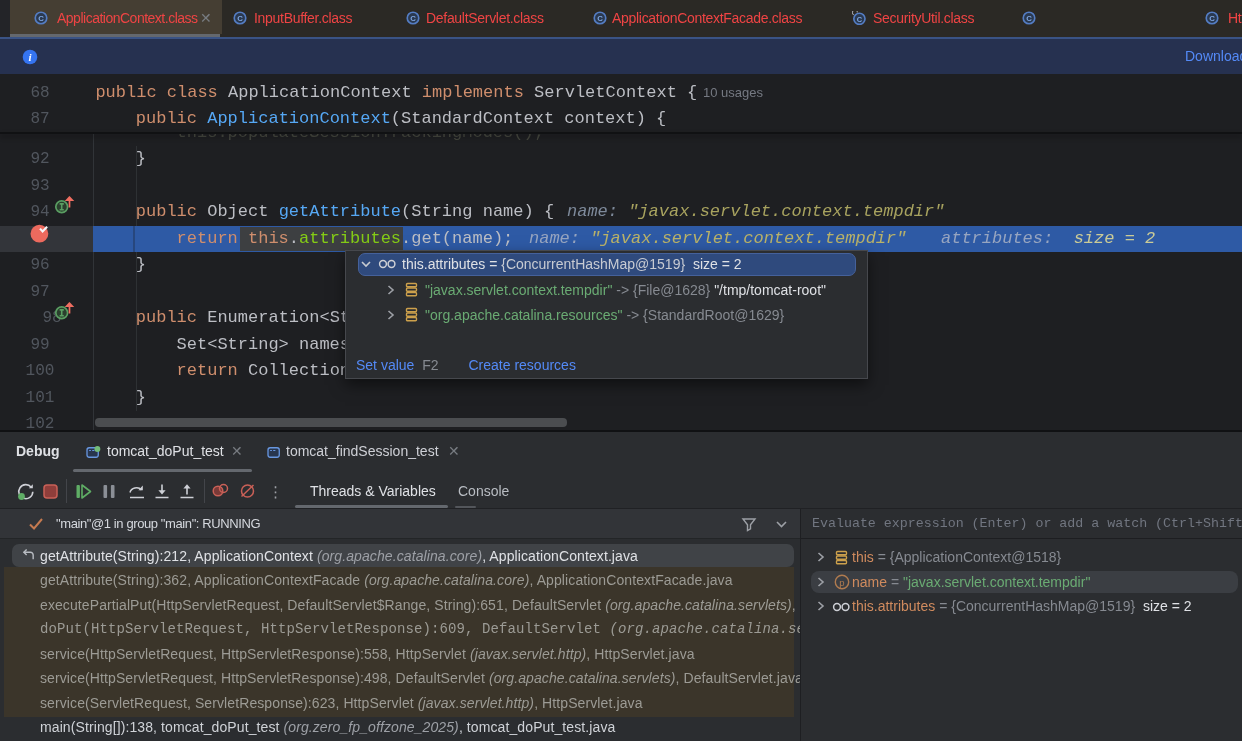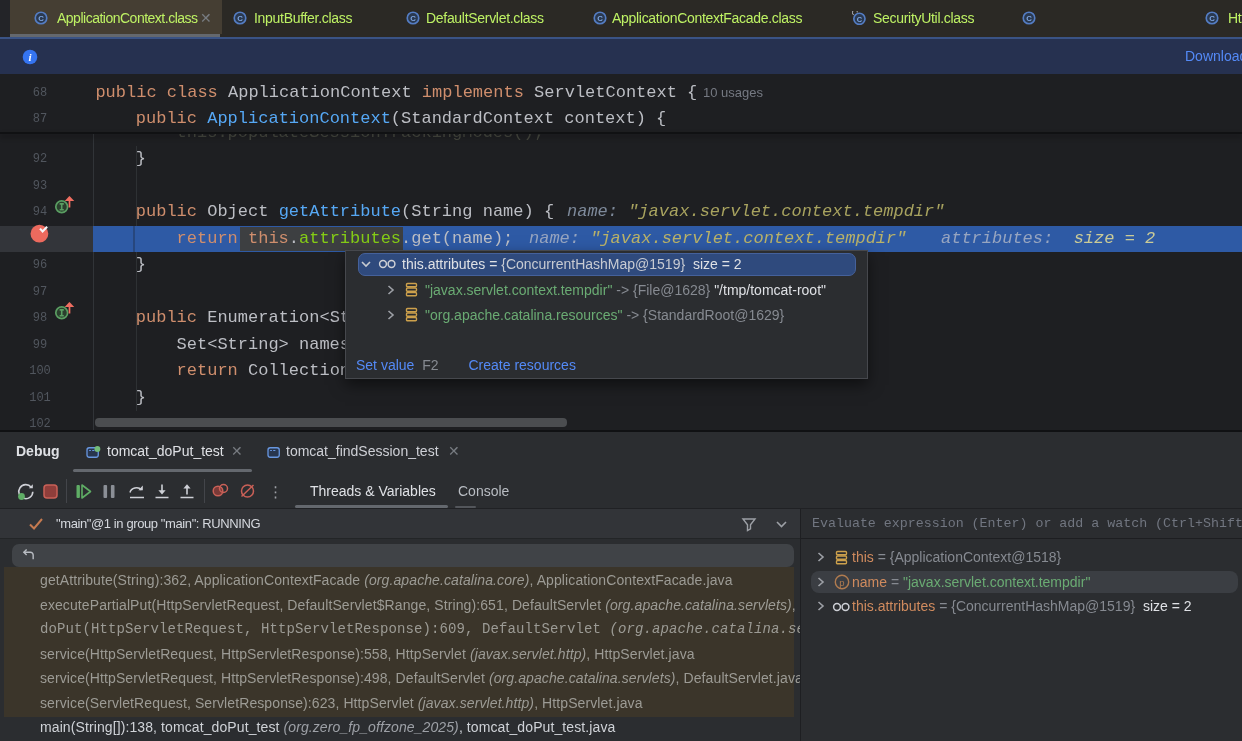--- a/index.html
+++ b/index.html
@@ -5,31 +5,31 @@
   html,body{margin:0;padding:0;width:1242px;height:741px;overflow:hidden;background:#1e1f22;}
   *{box-sizing:border-box;}
   .abs{position:absolute;}
   body{font-family:"Liberation Sans",sans-serif;position:relative;}
   .mono{font-family:"Liberation Mono",monospace;}
   
   #tabbar{left:0;top:0;width:1242px;height:37px;background:#2b2925;}
   #tabbar .edge{left:0;top:0;width:10px;height:37px;background:#232428;}
   #activetab{left:10px;top:0;width:212px;height:34px;background:#453e33;}
   #activetab-ul{left:10px;top:34px;width:210px;height:3px;background:#64686e;}
-  .tabtxt{font-size:14px;letter-spacing:-0.3px;color:#bef264;line-height:37px;white-space:nowrap;}
+  .tabtxt{font-size:14px;letter-spacing:-0.3px;color:#ef4444;line-height:37px;white-space:nowrap;}
   .cicon{width:14px;height:14px;top:10.5px;}
   .tabx{color:#787c82;font-size:14px;line-height:37px;}
   
   #banner{left:0;top:37px;width:1242px;height:37px;background:#263150;border-top:2px solid #3a5385;}
   #banner .txt{left:44px;top:0;line-height:34px;font-size:14px;color:#dfe1e5;}
   #banner .dl{left:1185px;top:0;line-height:34px;font-size:14px;color:#548af7;white-space:nowrap;}
   
   #editor{left:0;top:74px;width:1242px;height:357px;background:#1e1f22;overflow:hidden;}
   .gutsep{left:93px;top:0;width:1px;height:357px;background:#313438;}
-  .lnum{width:80px;text-align:center;font-family:"Liberation Mono",monospace;font-size:12px;color:#51565e;line-height:26.5px;}
+  .lnum{width:80px;text-align:center;font-family:"Liberation Mono",monospace;font-size:16px;color:#51565e;line-height:26.5px;}
   .cline{font-family:"Liberation Mono",monospace;font-size:17px;line-height:26.5px;white-space:pre;color:#bcbec4;}
   .kw{color:#cf8e6d;}
   .mth{color:#56a8f5;}
   .fld{color:#84cc16;}
   .hint{font-family:"Liberation Mono",monospace;font-style:italic;font-size:17px;line-height:26.5px;white-space:pre;}
   .hintlbl{color:#7e8a9b;}
   .hintstr{color:#a8a35f;}
   .usages{font-size:13px;color:#757982;}
   #bluebar{left:93px;top:151.5px;width:1149px;height:26.5px;background:#2e5aa5;}
   #bpgut{left:0;top:151.5px;width:93px;height:26.5px;background:#33353a;}
@@ -143,21 +143,21 @@
   <div class="abs cline" style="left:135.8px;top:125px;"><span class="kw">public</span> Object <span class="mth">getAttribute</span>(String name) {</div>
   <div class="abs hint" style="left:567px;top:125px;"><span class="hintlbl">name: </span><span class="hintstr">"javax.servlet.context.tempdir"</span></div>
 
   <div class="abs cline" style="left:176.6px;top:151.5px;"><span class="kw">return</span> <span class="kw">this</span>.<span class="fld">attributes</span>.get(name);</div>
   <div class="abs hint" style="left:529px;top:151.5px;"><span class="hintlbl" style="color:#97a5c0;">name: </span><span class="hintstr" style="color:#b9b269;">"javax.servlet.context.tempdir"</span></div>
   <div class="abs hint" style="left:941px;top:151.5px;"><span class="hintlbl" style="color:#97a5c0;">attributes:&nbsp; </span><span style="color:#cbcb97;">size = 2</span></div>
 
   <div class="abs lnum" style="left:0;top:178px;">96</div>
   <div class="abs cline" style="left:135.8px;top:178px;">}</div>
   <div class="abs lnum" style="left:0;top:204.5px;">97</div>
-  <div class="abs lnum" style="left:0;top:231px;">98</div>
+  <div class="abs lnum" style="left:12px;top:231px;">98</div>
   <div class="abs cline" style="left:135.8px;top:231px;"><span class="kw">public</span> Enumeration&lt;String&gt; <span class="mth">getAttributeNames</span>() {</div>
   <div class="abs lnum" style="left:0;top:257.5px;">99</div>
   <div class="abs cline" style="left:176.6px;top:257.5px;">Set&lt;String&gt; names = <span class="kw">new</span> HashSet(…);</div>
   <div class="abs lnum" style="left:0;top:284px;">100</div>
   <div class="abs cline" style="left:176.6px;top:284px;"><span class="kw">return</span> Collections.enumeration(names);</div>
   <div class="abs lnum" style="left:0;top:310.5px;">101</div>
   <div class="abs cline" style="left:135.8px;top:310.5px;">}</div>
   <div class="abs lnum" style="left:0;top:337px;">102</div>
 
   <svg class="abs" style="left:54px;top:121px;" width="24" height="20" viewBox="0 0 24 20">
@@ -310,20 +310,21 @@
   </div>
   <div class="abs" id="vertdiv"></div>
 
   <div class="abs" id="framesclip" style="left:0;top:107px;width:799.5px;height:202.5px;overflow:hidden;">
   <div class="abs" id="brownbg"></div>
   <div class="abs" id="fselect"></div>
   <svg class="abs" style="left:20.5px;top:9px;" width="15" height="14" viewBox="0 0 16 15">
         <path d="M13 12V7.5a3 3 0 0 0-3-3H3" fill="none" stroke="#b9bdc3" stroke-width="1.5"></path>
         <path d="M6 1.5L3 4.5l3 3" fill="none" stroke="#b9bdc3" stroke-width="1.5"></path>
       </svg>
+  <div class="abs frow" style="left:40px;top:5px;color:#dfe1e5;">getAttribute(String):212, ApplicationContext <span class="fitalic" style="color:#9da0a6;">(org.apache.catalina.core)</span>, ApplicationContext.java</div>
   <div class="abs frow fgray" style="left:40px;top:29.5px;">getAttribute(String):362, ApplicationContextFacade <span class="fitalic">(org.apache.catalina.core)</span>, ApplicationContextFacade.java</div>
   <div class="abs frow fgray" style="left:40px;top:54px;">executePartialPut(HttpServletRequest, DefaultServlet$Range, String):651, DefaultServlet <span class="fitalic">(org.apache.catalina.servlets)</span>, D</div>
   <div class="abs frow fgray" style="left:40px;top:78.5px;font-family:Liberation Mono, monospace;">doPut(HttpServletRequest, HttpServletResponse):609, DefaultServlet <span class="fitalic">(org.apache.catalina.servlets)</span>, DefaultServlet.java</div>
   <div class="abs frow fgray" style="left:40px;top:103px;text-align:center;">service(HttpServletRequest, HttpServletResponse):558, HttpServlet <span class="fitalic">(javax.servlet.http)</span>, HttpServlet.java</div>
   <div class="abs frow fgray" style="left:40px;top:127.5px;">service(HttpServletRequest, HttpServletResponse):498, DefaultServlet <span class="fitalic">(org.apache.catalina.servlets)</span>, DefaultServlet.java</div>
   <div class="abs frow fgray" style="left:40px;top:152px;">service(ServletRequest, ServletResponse):623, HttpServlet <span class="fitalic">(javax.servlet.http)</span>, HttpServlet.java</div>
   <div class="abs frow" style="left:40px;top:176.5px;color:#cfd2d7;">main(String[]):138, tomcat_doPut_test <span class="fitalic" style="color:#9da0a6;">(org.zero_fp_offzone_2025)</span>, tomcat_doPut_test.java</div>
 
   </div>
 

